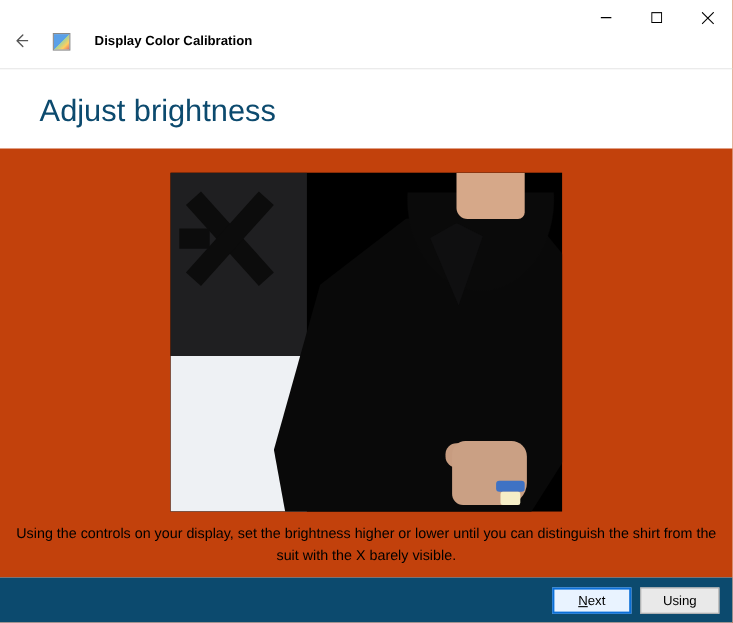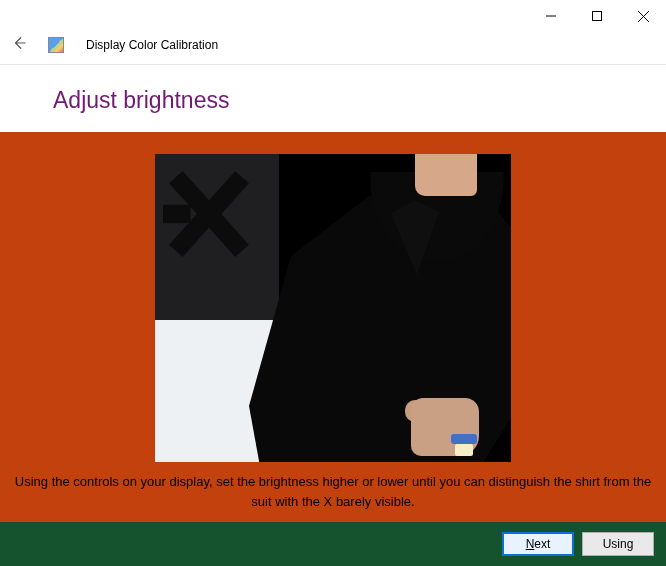--- a/index.html
+++ b/index.html
@@ -11,30 +11,30 @@
     }
     .caption {
       height:30px; display:flex; justify-content:flex-end; align-items:flex-start;
       padding-top:2px;
     }
     .cap-btn {
       width:46px; height:28px; display:flex; align-items:center; justify-content:center;
       font-family:Segoe UI, Arial, sans-serif; cursor:default;
     }
     .cap-btn svg { stroke:#000; stroke-width:1; fill:none; }
-    .header { display:flex; align-items:center; height:30px; padding:0 12px; gap:22px; }
+    .header { display:flex; height:30px; padding:0 12px; gap:22px;font-weight:bold; }
     .back-arrow { width:14px; height:14px; }
     .app-icon {
       width:16px; height:16px;
       background:linear-gradient(135deg,#5aa0e8 0%,#5aa0e8 50%,#a0d2a0 50%,#ffcf5e 75%,#e26a6a 100%);
       border:1px solid #888;
     }
     .app-title { font-size:12px; color:#000; }
     .divider { height:1px; background:#e6e6e6; margin-top:4px; }
-    .heading { font-size:23px; color:#701a75; font-weight:400; padding:22px 53px 18px; }
+    .heading { font-size:28px; color:#0c4a6e; font-weight:400; padding:22px 36px 18px; }
     .stage {
       background:#c2410c; flex:1; display:flex; flex-direction:column; align-items:center;
       padding:22px 6px 10px;
     }
     .photo {
       width:356px; height:308px; background:#000; position:relative; overflow:hidden;
       box-shadow:0 0 0 1px rgba(0,0,0,.15) inset;
     }
     .wall {
       position:absolute; left:0; top:0; width:124px; height:100%;
@@ -73,21 +73,21 @@
     .pen-ring {
       position:absolute; left:296px; bottom:18px; width:26px; height:10px;
       background:#3f72c4; border-radius:3px;
     }
     .pen-tip {
       position:absolute; left:300px; bottom:6px; width:18px; height:12px;
       background:#f5eec7; border-radius:2px;
     }
     .blurb { font-size:13px; color:#000; text-align:center; padding:10px 2px 0; line-height:1.55; }
     .footer {
-      height:44px; background:#14532d; display:flex; justify-content:flex-end; align-items:center;
+      height:44px; background:#0c4a6e; display:flex; justify-content:flex-end; align-items:center;
       gap:8px; padding:0 12px;
     }
     .btn {
       min-width:72px; height:24px; font-size:12px; background:#e9e9e9;
       border:1px solid #adadad; display:flex; align-items:center; justify-content:center;
       padding:0 10px; cursor:default;
     }
     .btn.primary { border:2px solid #0a6fd8; background:#e9f3ff; }
     .btn .u { text-decoration:underline; }
   </style>

